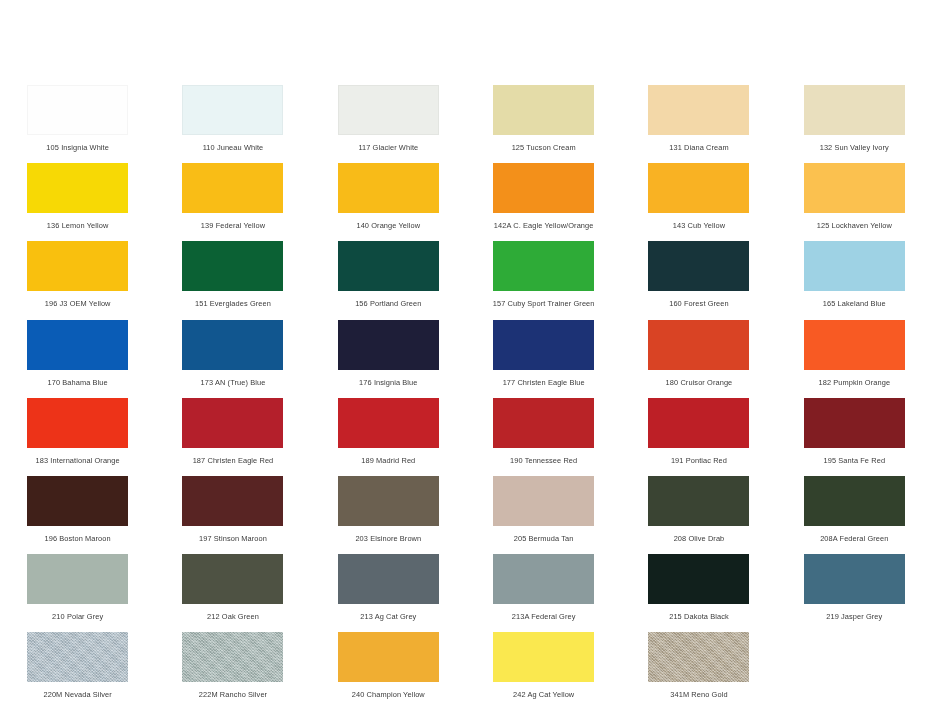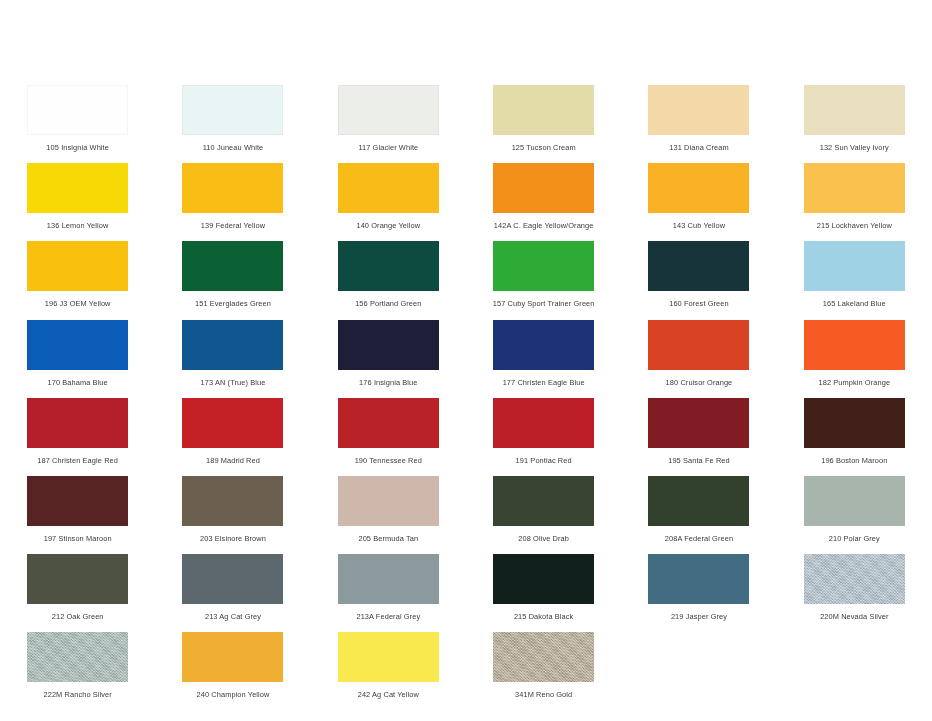--- a/index.html
+++ b/index.html
@@ -109,21 +109,21 @@
       <div class="swatch-cell">
         <div class="swatch-chip" style="background-color: rgb(243, 144, 26);"></div>
         <div class="swatch-label">142A C. Eagle Yellow/Orange</div>
       </div>
       <div class="swatch-cell">
         <div class="swatch-chip" style="background-color: rgb(249, 178, 35);"></div>
         <div class="swatch-label">143 Cub Yellow</div>
       </div>
       <div class="swatch-cell">
         <div class="swatch-chip" style="background-color: rgb(251, 193, 79);"></div>
-        <div class="swatch-label">215 Lockhaven Yellow</div>
+        <div class="swatch-label">125 Lockhaven Yellow</div>
       </div>
       <div class="swatch-cell">
         <div class="swatch-chip" style="background-color: rgb(249, 192, 14);"></div>
         <div class="swatch-label">196 J3 OEM Yellow</div>
       </div>
       <div class="swatch-cell">
         <div class="swatch-chip" style="background-color: rgb(11, 97, 52);"></div>
         <div class="swatch-label">151 Everglades Green</div>
       </div>
       <div class="swatch-cell">
@@ -158,20 +158,24 @@
         <div class="swatch-chip" style="background-color: rgb(28, 50, 117);"></div>
         <div class="swatch-label">177 Christen Eagle Blue</div>
       </div>
       <div class="swatch-cell">
         <div class="swatch-chip" style="background-color: rgb(217, 67, 36);"></div>
         <div class="swatch-label">180 Cruisor Orange</div>
       </div>
       <div class="swatch-cell">
         <div class="swatch-chip" style="background-color: rgb(248, 90, 35);"></div>
         <div class="swatch-label">182 Pumpkin Orange</div>
+      </div>
+      <div class="swatch-cell">
+        <div class="swatch-chip" style="background-color: rgb(237, 51, 24);"></div>
+        <div class="swatch-label">183 International Orange</div>
       </div>
       <div class="swatch-cell">
         <div class="swatch-chip" style="background-color: rgb(180, 31, 43);"></div>
         <div class="swatch-label">187 Christen Eagle Red</div>
       </div>
       <div class="swatch-cell">
         <div class="swatch-chip" style="background-color: rgb(196, 33, 39);"></div>
         <div class="swatch-label">189 Madrid Red</div>
       </div>
       <div class="swatch-cell">

